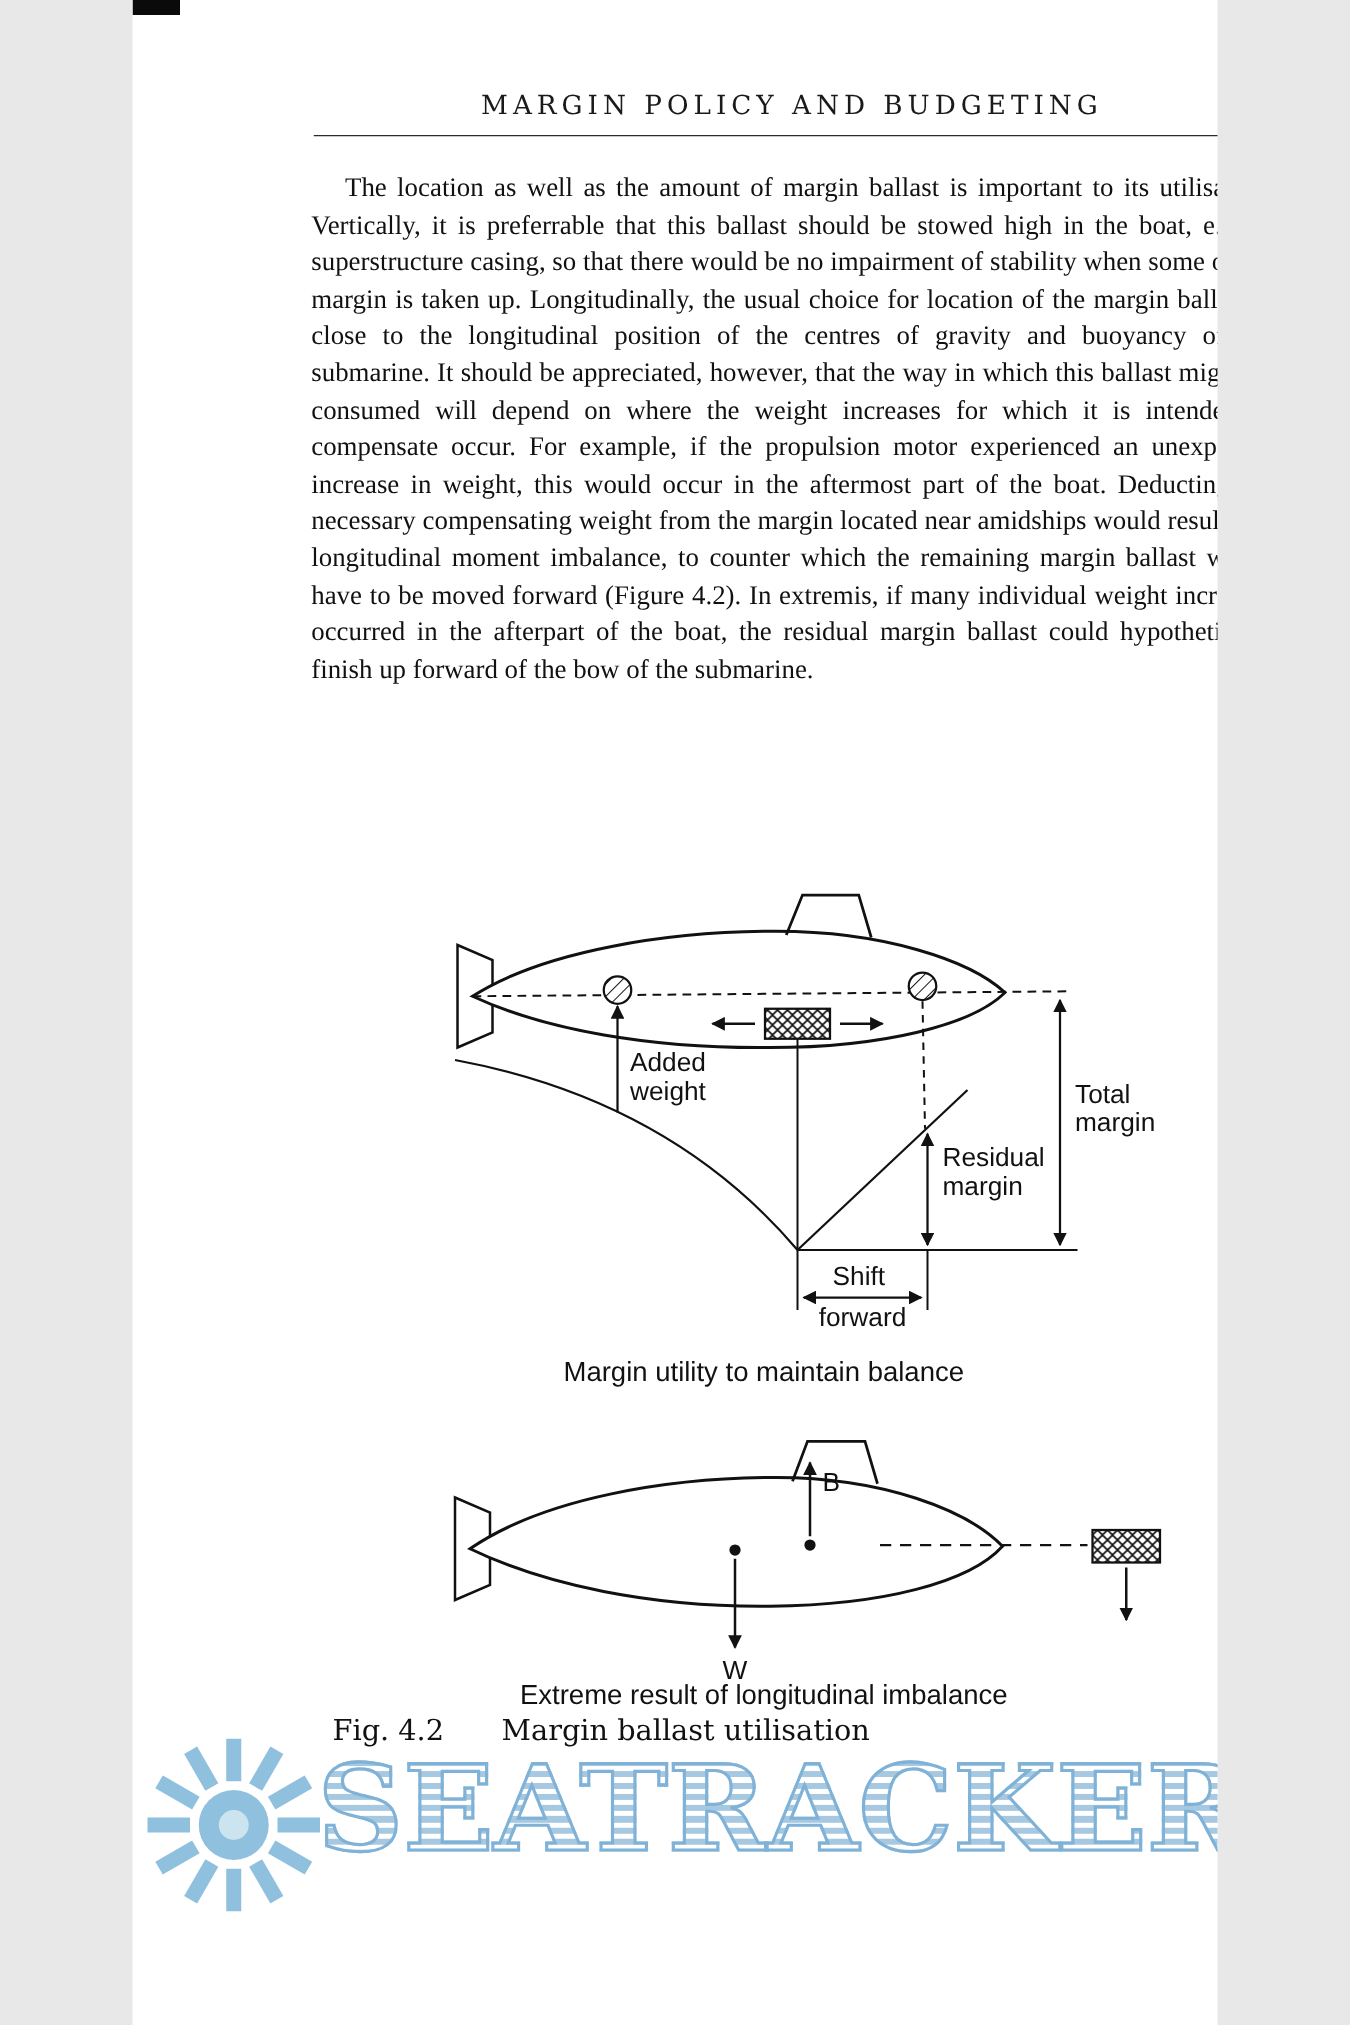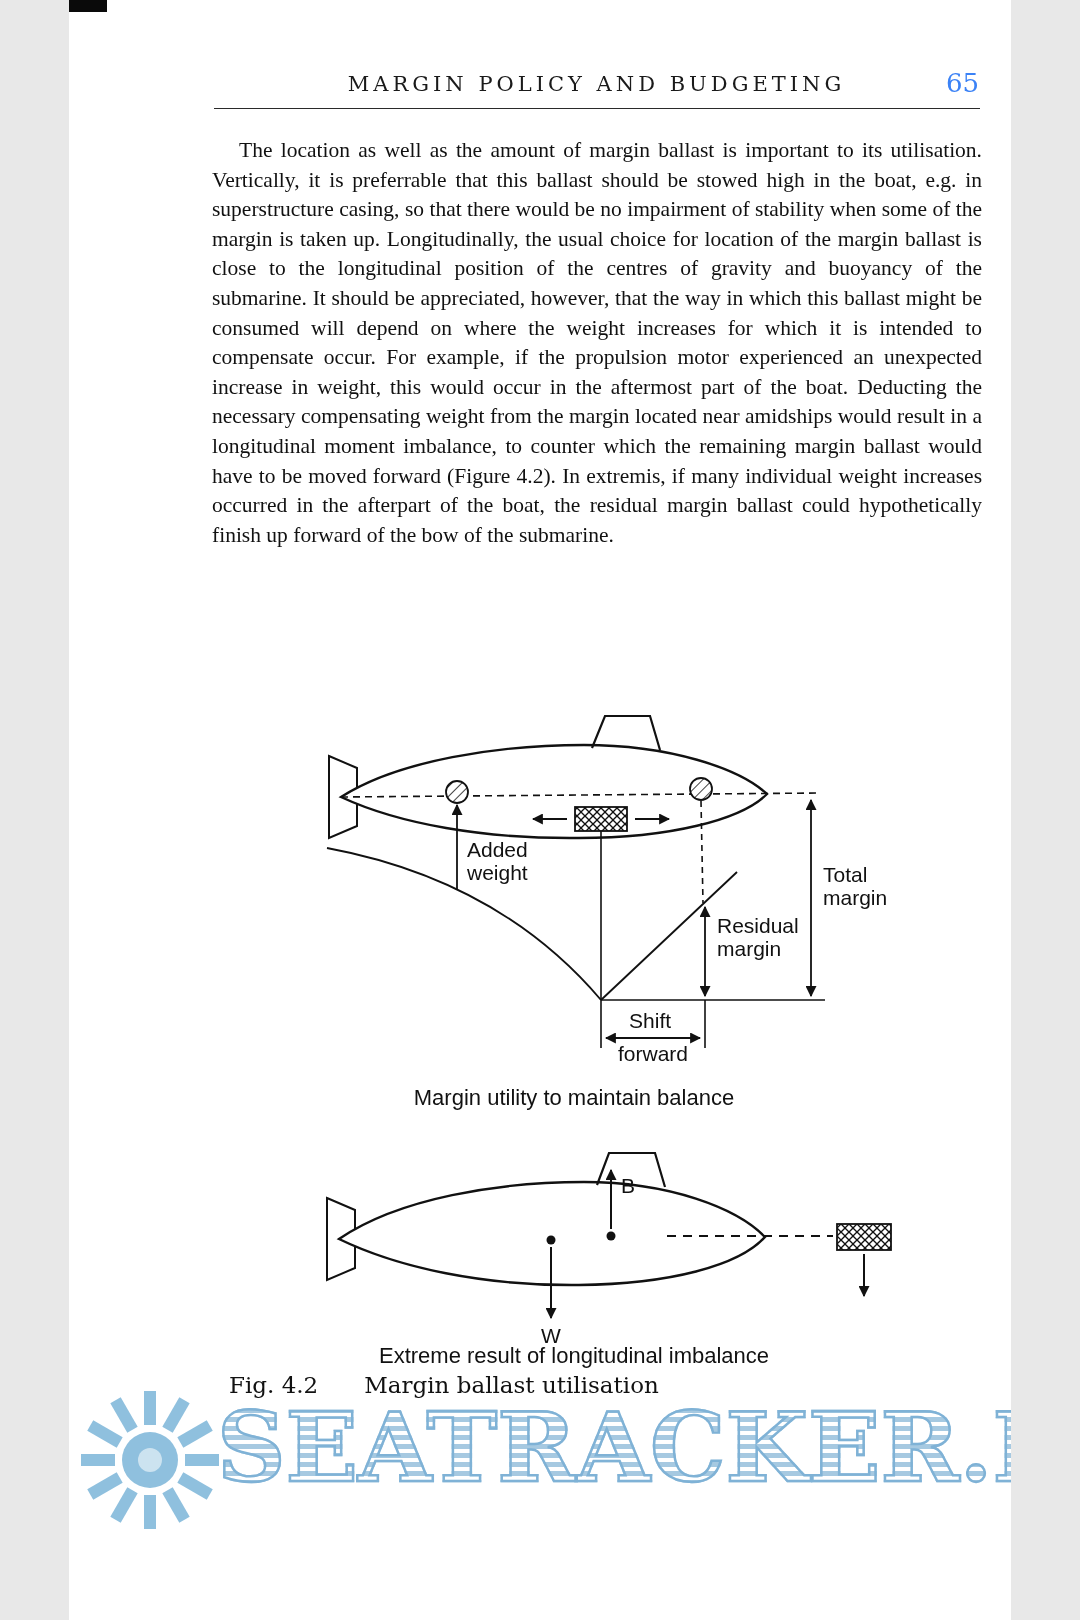--- a/index.html
+++ b/index.html
@@ -1,18 +1,18 @@
 <!DOCTYPE html>
 <html><head>
 <meta charset="utf-8">
 <style>
   html,body{margin:0;padding:0;background:#e8e8e8;}
   .page{
     position:relative;
-    width:942px;height:1620px;
+    width:868px;height:1620px;
     background:#ffffff;
     font-family:"DejaVu Serif", serif;
     color:#111;
     overflow:hidden;
     margin:0 auto;
   }
   .scan-mark{
     position:absolute;top:0;left:0;width:38px;height:12px;background:#0a0a0a;
   }
   .header{

